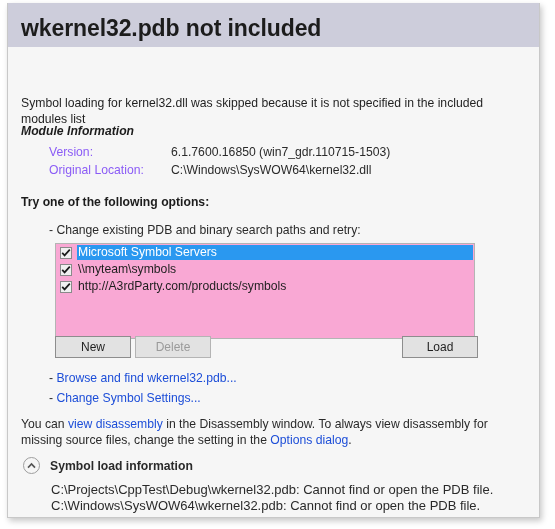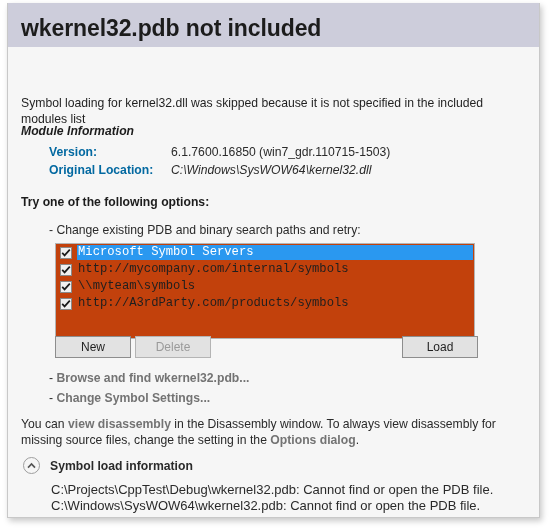--- a/index.html
+++ b/index.html
@@ -119,48 +119,47 @@
     position: absolute;
     font-weight: bold;
     color: #1c1c1c;
   }
   #module-info-head { left: 13px; top: 77px; font-style: italic; }
   #try-head        { left: 13px; top: 148px; }
 
   .kv-label {
     position: absolute;
     left: 41px;
-    font-weight: bold;
-    color: #0369a1;
+    font-weight: normal;
+    color: #8b5cf6;
   }
   .kv-value { position: absolute; left: 163px; color: #2a2a2a; }
   #ver-label  { top: 98px; }
   #ver-value  { top: 98px; }
   #loc-label  { top: 116px; }
-  #loc-value  { top: 116px; font-style: italic; }
+  #loc-value  { top: 116px; }
 
   .bullet-line {
     position: absolute;
     left: 41px;
     top: 176px;
     color: #2a2a2a;
   }
 
   
   .listbox {
     position: absolute;
     left: 47px;
     top: 196px;
     width: 420px;
     height: 96px;
-    background: #c2410c;
+    background: #f9a8d4;
     border: 1px solid #b4b4b4;
     box-sizing: border-box;
     overflow: hidden;
-    font-family: Liberation Mono, monospace;
   }
   .list-item {
     display: flex;
     align-items: center;
     height: 17px;
     padding-left: 4px;
     box-sizing: border-box;
     cursor: default;
   }
   .list-item.selected .item-text {
@@ -217,24 +216,23 @@
   
   .linkrow {
     position: absolute;
     left: 41px;
     color: #2a2a2a;
     white-space: nowrap;
   }
   #link-browse-row { top: 324px; }
   #link-settings-row { top: 344px; }
   .lnk {
-    color: #737373;
+    color: #1d4ed8;
     cursor: pointer;
     text-decoration: none;
-    font-weight: bold;
   }
 
   .para {
     position: absolute;
     left: 13px;
     top: 369px;
     width: 505px;
     line-height: 16px;
     color: #2a2a2a;
   }
@@ -318,28 +316,20 @@
 
     <div class="listbox">
       <div style="position:relative;">
         <div class="list-item selected">
           <span class="cb">
             <svg width="10" height="10" viewBox="0 0 10 10">
                 <path d="M1.2 4.8 L3.6 7.4 L8.8 1.6" stroke="#1a1a1a" stroke-width="1.7" fill="none"></path>
               </svg>
           </span>
           <span class="item-text" style="display: inline-block; min-width: 392px;">Microsoft Symbol Servers</span>
-        </div>
-        <div class="list-item">
-          <span class="cb">
-            <svg width="10" height="10" viewBox="0 0 10 10">
-                <path d="M1.2 4.8 L3.6 7.4 L8.8 1.6" stroke="#1a1a1a" stroke-width="1.7" fill="none"></path>
-              </svg>
-          </span>
-          <span class="item-text">http://mycompany.com/internal/symbols</span>
         </div>
         <div class="list-item">
           <span class="cb">
             <svg width="10" height="10" viewBox="0 0 10 10">
                 <path d="M1.2 4.8 L3.6 7.4 L8.8 1.6" stroke="#1a1a1a" stroke-width="1.7" fill="none"></path>
               </svg>
           </span>
           <span class="item-text">\\myteam\symbols</span>
         </div>
         <div class="list-item">

